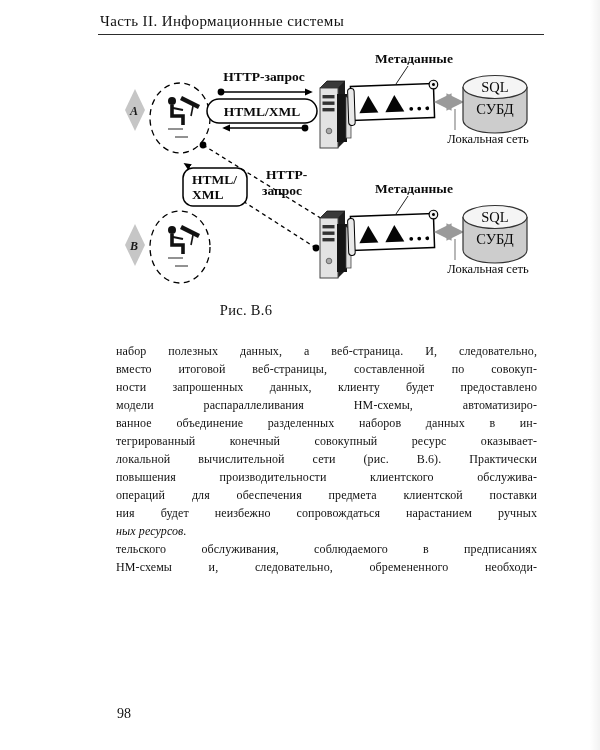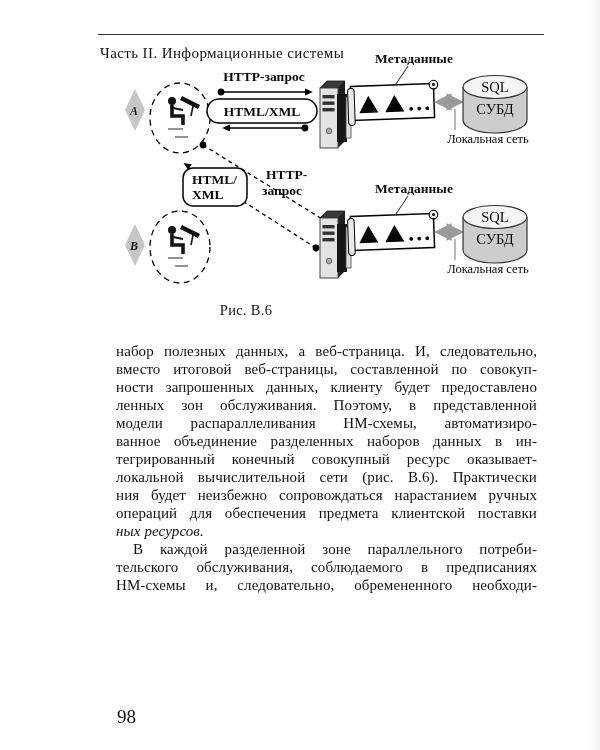--- a/index.html
+++ b/index.html
@@ -3,31 +3,31 @@
 <meta charset="utf-8">
 <style>
   html,body{margin:0;padding:0;}
   body{
     width:600px;height:750px;position:relative;background:#fff;
     font-family:"Liberation Serif", serif;color:#111;overflow:hidden;
   }
   .edge-shade{position:absolute;right:0;top:0;width:10px;height:750px;
     background:linear-gradient(to right,rgba(0,0,0,0),rgba(0,0,0,0.05));}
   .running-head{position:absolute;left:100px;top:13px;font-size:15px;
-    letter-spacing:0.4px;white-space:nowrap;margin-top:32px;}
+    letter-spacing:0.4px;white-space:nowrap;}
   .head-rule{position:absolute;left:98px;top:34px;width:446px;height:1.4px;background:#2c2c2c;}
   .diagram{position:absolute;left:0;top:50px;width:600px;height:252px;}
   .caption{position:absolute;left:0;top:302px;width:492px;text-align:center;
     font-size:14.5px;letter-spacing:0.3px;}
-  .bodytext{position:absolute;left:116px;top:342px;width:421px;font-size:15px;
+  .bodytext{position:absolute;left:116px;top:342px;width:421px;font-size:12px;
     line-height:18px;letter-spacing:0.1px;}
   .bline{text-align:justify;text-align-last:justify;}
   .bline.flush{text-align-last:left;font-style:italic;}
   .bline.indent{text-indent:17px;}
-  .pagenum{position:absolute;left:117px;top:706px;font-size:19px;}
+  .pagenum{position:absolute;left:117px;top:706px;font-size:14px;}
   
   .lbl{font-family:"Liberation Serif",serif;font-weight:bold;font-size:13.5px;fill:#0a0a0a;}
   .dbtxt{font-family:"Liberation Serif",serif;font-size:14.5px;fill:#0a0a0a;}
   .small{font-family:"Liberation Serif",serif;font-size:12.5px;fill:#0a0a0a;}
   .mono-it{font-family:"Liberation Serif",serif;font-style:italic;font-weight:bold;font-size:12px;fill:#1a1a1a;}
   .dash{stroke:#000;stroke-width:1.3;stroke-dasharray:4 3.5;fill:none;}
 </style>
 </head>
 <body>
 
@@ -124,26 +124,25 @@
   <text x="495" y="194" text-anchor="middle" class="dbtxt">СУБД</text>
   <text x="488" y="223" text-anchor="middle" class="small">Локальная сеть</text>
 </svg>
 
 <div class="caption">Рис. В.6</div>
 
 <div class="bodytext">
   <div class="bline">набор полезных данных, а веб-страница. И, следовательно,</div>
   <div class="bline">вместо итоговой веб-страницы, составленной по совокуп-</div>
   <div class="bline">ности запрошенных данных, клиенту будет предоставлено</div>
-  <div class="bline">ленных зон обслуживания. Поэтому, в представленной</div>
   <div class="bline">модели распараллеливания НМ-схемы, автоматизиро-</div>
   <div class="bline">ванное объединение разделенных наборов данных в ин-</div>
   <div class="bline">тегрированный конечный совокупный ресурс оказывает-</div>
   <div class="bline">локальной вычислительной сети (рис. В.6). Практически</div>
+  <div class="bline">повышения производительности клиентского обслужива-</div>
+  <div class="bline">операций для обеспечения предмета клиентской поставки</div>
   <div class="bline">ния будет неизбежно сопровождаться нарастанием ручных</div>
-  <div class="bline">операций для обеспечения предмета клиентской поставки</div>
   <div class="bline flush">ных ресурсов.</div>
-  <div class="bline indent">В каждой разделенной зоне параллельного потреби-</div>
   <div class="bline">тельского обслуживания, соблюдаемого в предписаниях</div>
   <div class="bline">НМ-схемы и, следовательно, обремененного необходи-</div>
 </div>
 
 <div class="pagenum">98</div>
 
 </body></html>

